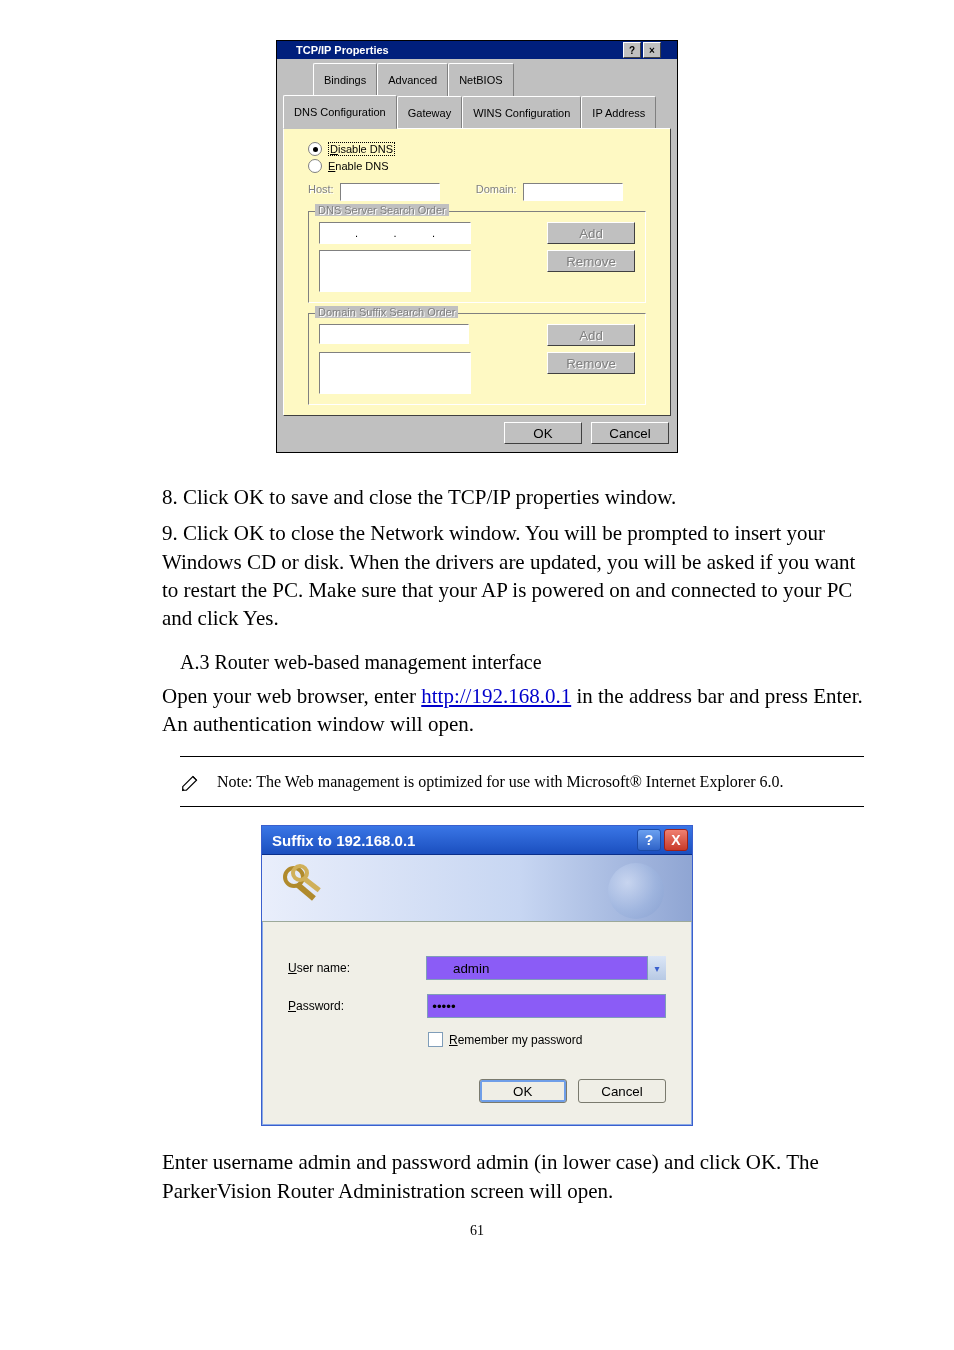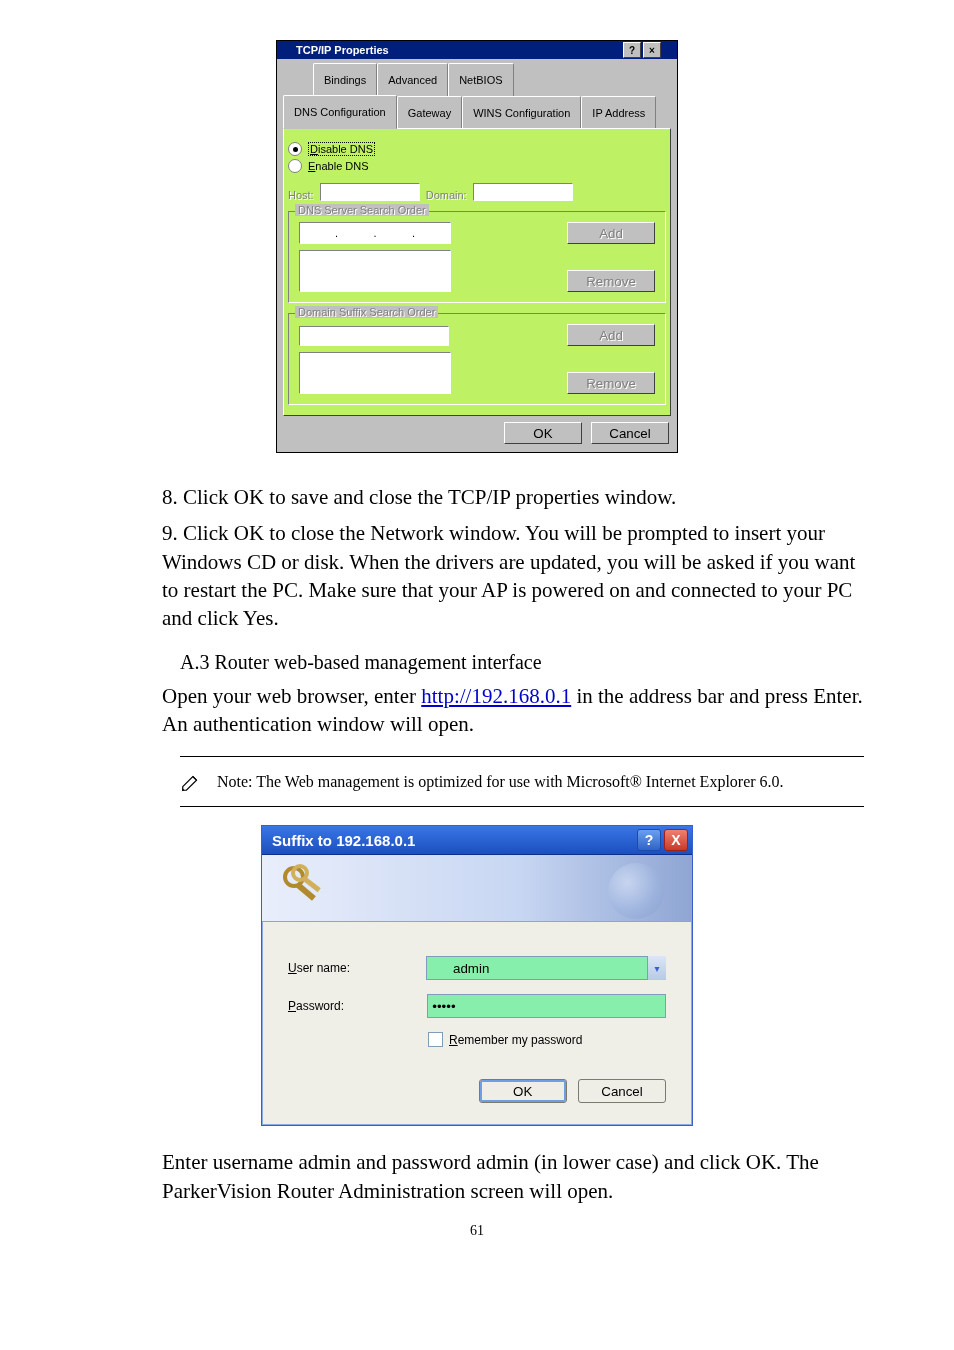--- a/index.html
+++ b/index.html
@@ -12,27 +12,27 @@
   .win9x .titlebar .title { flex:1; padding-left:3px; }
   .win9x .titlebar .tbtn { width:16px; height:14px; background:#c0c0c0; border:1px solid #fff; border-right-color:#404040; border-bottom-color:#404040; margin-left:2px; display:flex; align-items:center; justify-content:center; font-family:Arial; font-size:10px; font-weight:bold; color:#000; }
   .win9x .body { padding:4px 6px 6px 6px; }
   .win9x .tabs { position:relative; }
   .win9x .tabrow { display:flex; }
   .win9x .tab { padding:10px 10px; background:#c0c0c0; border:1px solid #fff; border-right-color:#808080; border-bottom:none; border-top-left-radius:2px; border-top-right-radius:2px; margin-right:0; position:relative; }
   .win9x .tabrow.back { margin-left:30px; }
   .win9x .tabrow.back .tab { opacity:1; }
   .win9x .tabrow.front { margin-top:-1px;align-items:flex-end; }
   .win9x .tabrow.front .tab.active { border-bottom:1px solid #c0c0c0; z-index:3; }
-  .win9x .tabpane { border:1px solid #fff; border-right-color:#404040; border-bottom-color:#404040; background:#bef264; margin-top:-1px; padding:10px 4px; min-height:285px; box-sizing:border-box; position:relative; }
+  .win9x .tabpane { border:1px solid #fff; border-right-color:#404040; border-bottom-color:#404040; background:#fef9c3; margin-top:-1px; padding:10px 24px; min-height:285px; box-sizing:border-box; position:relative; }
   .win9x .radio { display:flex; align-items:center; gap:6px; margin:3px 0; }
   .win9x .radio .dot { width:12px; height:12px; border:1px solid #808080; border-radius:50%; background:#fff; display:flex; align-items:center; justify-content:center; }
   .win9x .radio .dot.sel::after { content:""; width:5px; height:5px; background:#000; border-radius:50%; display:block; }
   .win9x .dotbox { display:inline-block; border:1px dotted #000; padding:0 1px; }
   .win9x .ghost { color:#808080; text-shadow:1px 1px 0 #fff; }
-  .win9x .row { display:flex; align-items:flex-end; gap:6px; }
+  .win9x .row { display:flex; align-items:flex-start; gap:6px; }
   .win9x input[type=text].sunken { height:18px; border:1px solid #808080; border-right-color:#fff; border-bottom-color:#fff; background:#fff; box-sizing:border-box; }
   .win9x .group { border:1px solid #808080; border-right-color:#fff; border-bottom-color:#fff; padding:10px; margin-top:10px; position:relative; }
   .win9x .group .legend { position:absolute; top:-8px; left:6px; background:#c0c0c0; padding:0 3px; font-size:11px; }
   .win9x .ipfield { display:flex; width:150px; background:#fff; border:1px solid #808080; border-right-color:#fff; border-bottom-color:#fff; height:20px; align-items:center; }
   .win9x .ipfield .seg { flex:1; text-align:center; }
   .win9x .ipfield .dot { width:4px; text-align:center; color:#000; }
   .win9x .listbox { width:150px; height:40px; background:#fff; border:1px solid #808080; border-right-color:#fff; border-bottom-color:#fff; }
   .win9x .btn { width:88px; height:22px; background:#c0c0c0; border:1px solid #fff; border-right-color:#404040; border-bottom-color:#404040; color:#808080; text-shadow:1px 1px 0 #fff; }
   .win9x .btn.enabled { color:#000; text-shadow:none; }
   .win9x .dlgbtns { text-align:right; padding:6px 2px 2px 0; }
@@ -58,21 +58,21 @@
   .xp .titlebar .xbtn { width:22px; height:20px; border-radius:3px; display:flex; align-items:center; justify-content:center; font-family:Arial; font-weight:bold; font-size:14px; }
   .xp .titlebar .help { background:linear-gradient(#6aa0f0,#2f63c8); border:1px solid #1c4aa6; margin-right:3px; color:#fff; }
   .xp .titlebar .close { background:linear-gradient(#f08070,#c83a2a); border:1px solid #a02018; color:#fff; }
   .xp .banner { height:66px; background:linear-gradient(90deg,#e9eefb 0%, #c7d6f2 60%, #8fa5d3 100%); border-bottom:1px solid #9ca99a; position:relative; overflow:hidden; }
   .xp .banner .keys { position:absolute; left:18px; top:8px; }
   .xp .banner .globe { position:absolute; right:28px; top:8px; width:56px; height:56px; border-radius:50%; background:radial-gradient(circle at 35% 35%, #dfe8fa 0%, #9fb6e0 55%, #7f99cc 100%); opacity:.6; }
   .xp .content { padding:34px 26px 22px 26px; }
   .xp .formrow { display:flex; align-items:center; margin-bottom:14px; }
   .xp .formrow .lbl { width:140px; }
   .xp .ul { text-decoration:underline; }
-  .xp .text-input { width:240px; height:24px; box-sizing:border-box; background:#86efac; border:1px solid #7f9db9; padding:2px 4px; }
+  .xp .text-input { width:240px; height:24px; box-sizing:border-box; background:#8b5cf6; border:1px solid #7f9db9; padding:2px 4px; }
   .xp .text-input.with-icon { padding-left:26px; position:relative; }
   .xp .combo-wrap { position:relative; width:240px; }
   .xp .combo-wrap .dd { position:absolute; right:0; top:0; width:18px; height:24px; border-left:1px solid #7f9db9; background:linear-gradient(#dbe6f6,#b7c9e4); display:flex; align-items:center; justify-content:center; color:#3a5fcd; font-size:10px; }
   .xp .combo-wrap .picon { position:absolute; left:4px; top:3px; }
   .xp .check { width:13px; height:13px; border:1px solid #7f9db9; background:#fff; display:inline-block; vertical-align:middle; }
   .xp .btns { text-align:right; margin-top:32px; }
   .xp .btn { width:88px; height:24px; background:#efeee6; border:1px solid #7a7a6e; border-radius:3px; margin-left:8px; }
   .xp .btn.default { box-shadow:0 0 0 2px #6f9ee8 inset; }
 </style>
 </head>
@@ -105,21 +105,21 @@
             <span class="dotbox"><span style="text-decoration:underline;">D</span><span title="Disable DNS">isable DNS</span></span>
           </div>
           <div class="radio">
             <span class="dot"></span>
             <span><span style="text-decoration:underline;">E</span>nable DNS</span>
           </div>
 
           <div class="row ghost" style="margin-top:10px;">
             <span>Host:</span>
             <input type="text" class="sunken" style="width: 100px;" disabled="">
-            <span style="">Domain:</span>
+            <span style="margin-left:30px;">Domain:</span>
             <input type="text" class="sunken" style="width: 100px;" disabled="">
           </div>
 
           <div class="group">
             <span class="legend ghost">DNS Server Search Order</span>
             <div class="row">
               <div class="ipfield">
                 <span class="seg"></span>
                     <span class="dot">.</span>
                     <span class="seg"></span>

